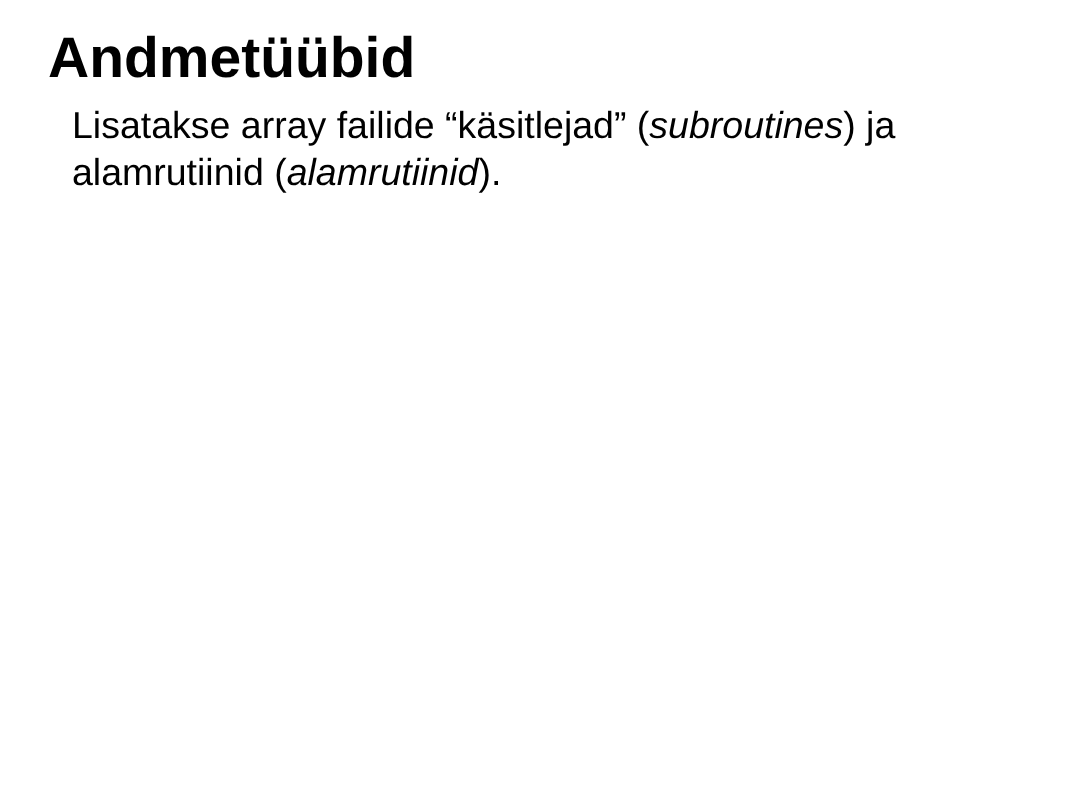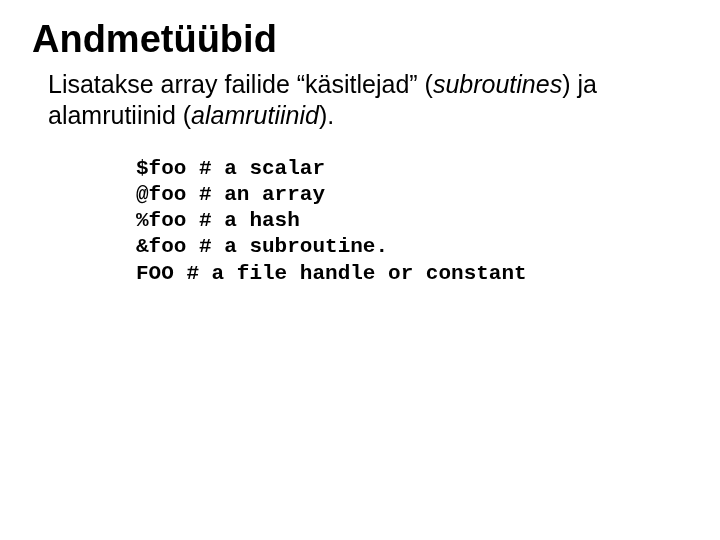--- a/index.html
+++ b/index.html
@@ -43,19 +43,14 @@
 </style>
 </head>
 <body>
 
 <div class="slide">
 
   <h1 class="title">Andmetüübid</h1>
 
   <p class="body-text"><span>Lisatakse array failide “käsitlejad” (</span><span class="italic">subroutines</span><span>) ja alamrutiinid (</span><span class="italic">alamrutiinid</span><span>).</span></p>
 
-  <div class="code-block"><span>$foo # a scalar</span>
-<span>@foo # an array</span>
-<span>%foo # a hash</span>
-<span>&amp;foo # a subroutine.</span>
-<span>FOO # a file handle or constant</span></div>
 
 </div>
 
 </body></html>

